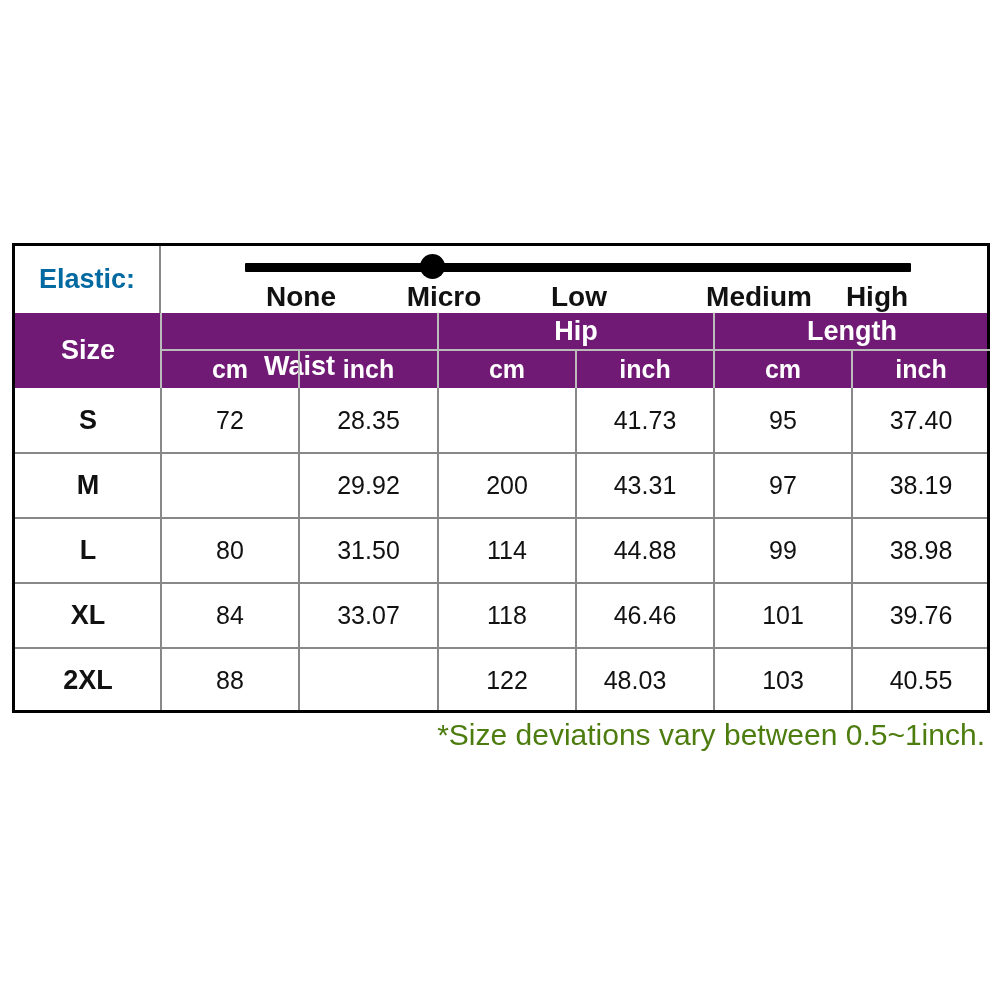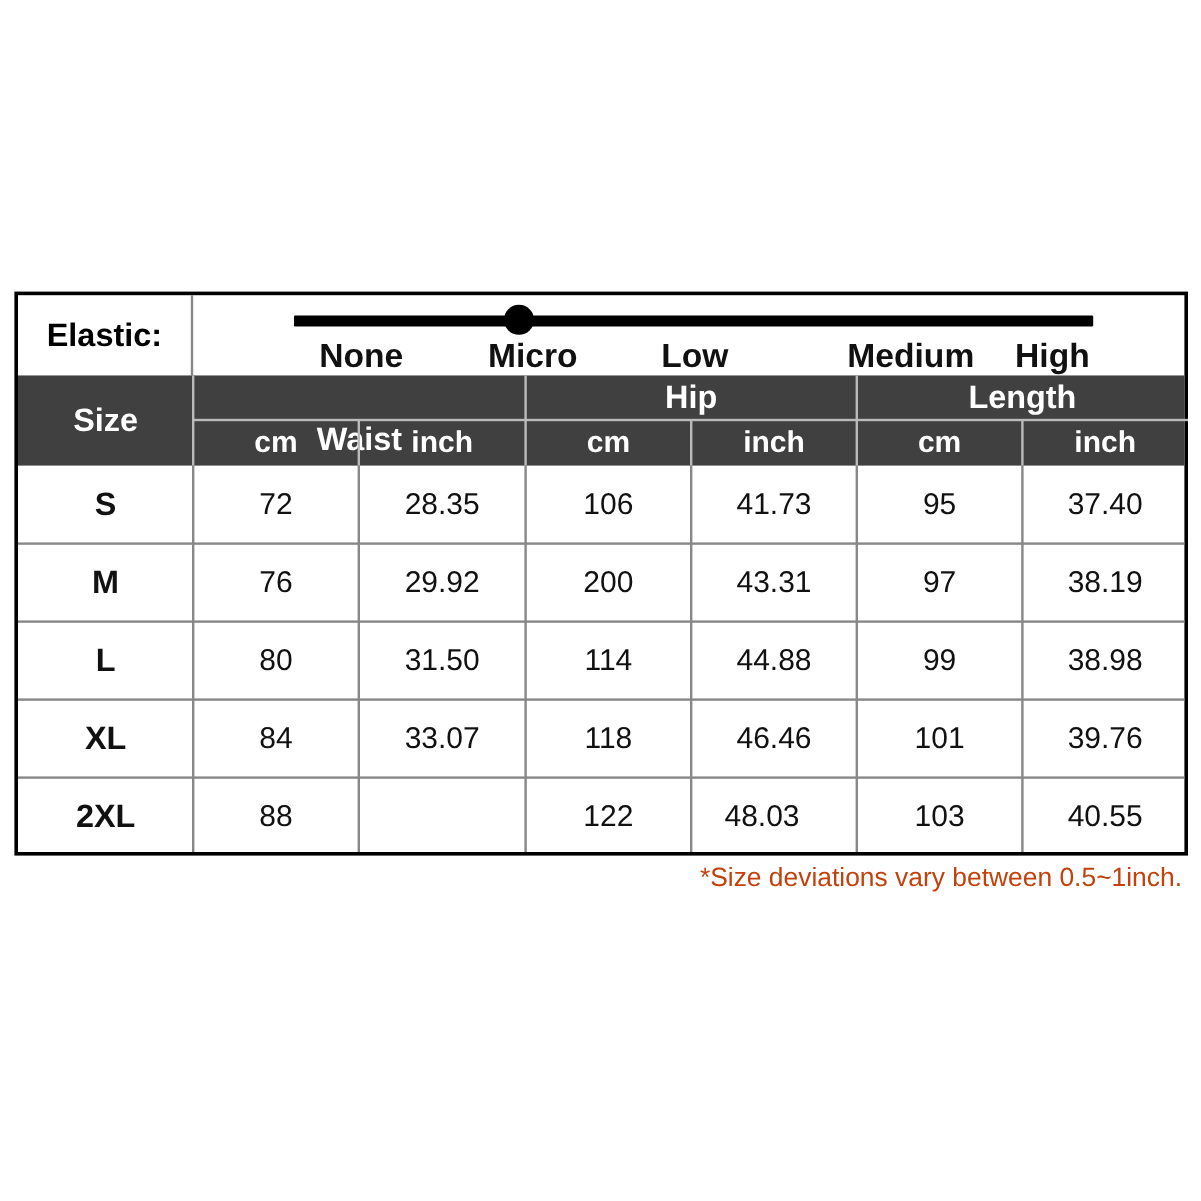--- a/index.html
+++ b/index.html
@@ -5,41 +5,41 @@
   html, body { margin: 0; padding: 0; background: #ffffff; }
   body { width: 1001px; height: 1001px; position: relative; overflow: hidden;
          font-family: "Liberation Sans", sans-serif; color: #111; }
   .chart { position: absolute; left: 12px; top: 243px; width: 978px; height: 470px;
            border: 3px solid #000; box-sizing: border-box; background: #fff; }
   .elastic-row { position: absolute; left: 0; top: 0; width: 100%; height: 69px;
                  border-bottom: 2px solid #888; box-sizing: border-box; }
   .elastic-label { position: absolute; left: 0; top: 0; width: 146px; height: 67px;
                    border-right: 2px solid #888; box-sizing: border-box;
                    display: flex; align-items: center; justify-content: center;
-                   font-weight: bold; font-size: 27px; color: #000000; }
+                   font-weight: bold; font-size: 27px; color: #0369a1; }
   .scale { position: absolute; left: 146px; top: 0; right: 0; height: 67px; }
   .scale-track { position: absolute; left: 84px; width: 666px; top: 17px; height: 9px;
                  background: #000; border-radius: 1px; }
   .scale-knob { position: absolute; left: 259px; top: 8px; width: 25px; height: 25px;
                 border-radius: 50%; background: #000; }
   .scale-opt { position: absolute; top: 35px; font-weight: bold; font-size: 28px; color: #111;
                transform: translateX(-50%); white-space: nowrap; }
-  .hdr { position: absolute; left: 0; top: 67px; width: 100%; height: 75px; background: #404040; }
+  .hdr { position: absolute; left: 0; top: 67px; width: 100%; height: 75px; background: #701a75; }
   .hdr-cell { position: absolute; color: #fff; font-weight: bold; display: flex;
               align-items: center; justify-content: center; box-sizing: border-box; }
   .vline { position: absolute; width: 2px; background: #bbb; }
   .hline { position: absolute; height: 2px; background: #bbb; }
   .body { position: absolute; left: 0; top: 142px; width: 100%; }
   .row { position: absolute; left: 0; width: 100%; height: 65px; box-sizing: border-box; }
   .cell { position: absolute; top: 0; height: 65px; display: flex; align-items: center;
           justify-content: center; font-size: 25px; color: #111; box-sizing: border-box; }
   .cell.size { font-weight: bold; font-size: 27px; }
   .grid-v { position: absolute; top: 0; width: 2px; background: #888; }
   .grid-h { position: absolute; left: 0; width: 100%; height: 2px; background: #888; }
-  .note { position: absolute; right: 16px; top: 718px; font-size: 22px; color: #c2410c; }
+  .note { position: absolute; right: 16px; top: 718px; font-size: 30px; color: #4d7c0f; }
 </style>
 </head>
 <body>
 
 <div class="chart">
 
   <div class="elastic-row">
     <div class="elastic-label">Elastic:</div>
     <div class="scale">
       <div class="scale-track"></div>
@@ -72,28 +72,26 @@
     <div class="vline" style="left:560px;top:37px;height:38px;"></div>
     <div class="vline" style="left:836px;top:37px;height:38px;"></div>
     <div class="hline" style="left:146px;top:36px;width:829px;"></div>
   </div>
 
   <div class="body">
     <div class="row" style="top:0px">
       <div class="cell size" style="left:0;width:146px">S</div>
       <div class="cell" style="left:146px;width:138px">72</div>
       <div class="cell" style="left:284px;width:139px">28.35</div>
-      <div class="cell" style="left:423px;width:138px">106</div>
       <div class="cell" style="left:561px;width:138px">41.73</div>
       <div class="cell" style="left:699px;width:138px">95</div>
       <div class="cell" style="left:837px;width:138px">37.40</div>
     </div>
     <div class="row" style="top:65px">
       <div class="cell size" style="left:0;width:146px">M</div>
-      <div class="cell" style="left:146px;width:138px">76</div>
       <div class="cell" style="left:284px;width:139px">29.92</div>
       <div class="cell" style="left:423px;width:138px">200</div>
       <div class="cell" style="left:561px;width:138px">43.31</div>
       <div class="cell" style="left:699px;width:138px">97</div>
       <div class="cell" style="left:837px;width:138px">38.19</div>
     </div>
     <div class="row" style="top:130px">
       <div class="cell size" style="left:0;width:146px">L</div>
       <div class="cell" style="left:146px;width:138px">80</div>
       <div class="cell" style="left:284px;width:139px">31.50</div>

